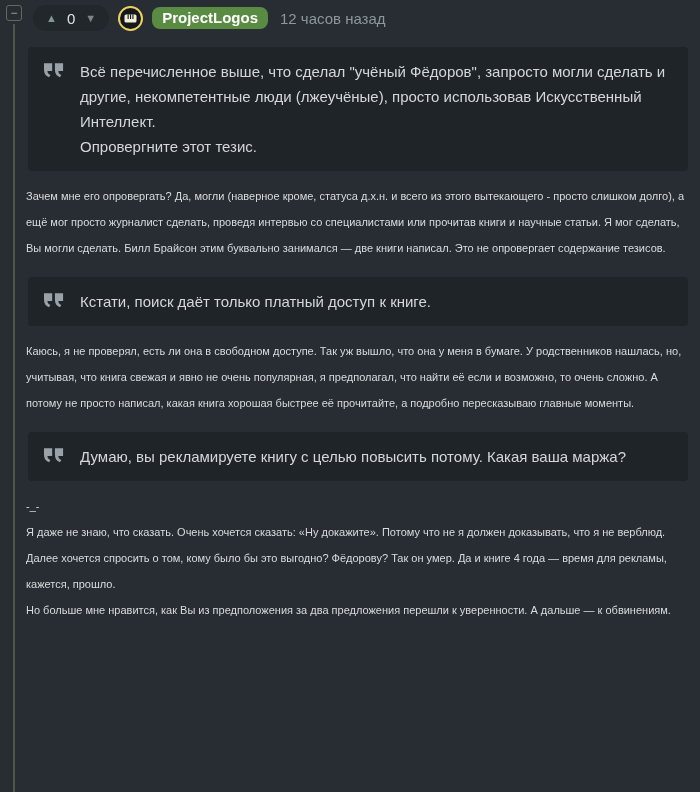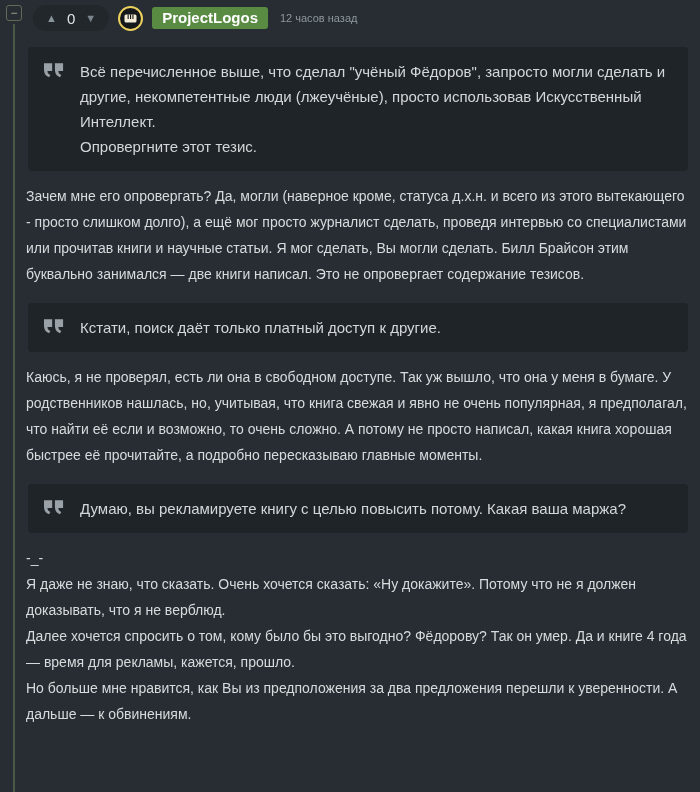--- a/index.html
+++ b/index.html
@@ -79,49 +79,49 @@
     align-items: center;
     justify-content: center;
     cursor: pointer;
     flex: none;
   }
   .username-badge {
     background: #5a8b42;
     color: #ffffff;
     font-weight: bold;
     font-size: 15px;
-    border-radius: 3px;
+    border-radius: 8px;
     padding: 2px 10px 3px;
     text-decoration: none;
     cursor: pointer;
   }
   .timestamp {
     color: #8f979c;
-    font-size: 11px;
+    font-size: 15px;
     margin-left: 3px;
   }
   .body-col { margin-top: 0; }
   .quote {
     display: flex;
     align-items: flex-start;
     gap: 16px;
     background: #1f2428;
     border-radius: 4px;
     padding: 12px 16px;
     margin: 16px 0 12px 2px;
   }
   .quote-icon { flex: none; margin-top: 4px; }
   .quote-text {
     font-size: 15px;
     line-height: 25px;
     color: #d3d7da;
     white-space: pre-line;
   }
   .para {
-    font-size: 14px;
+    font-size: 11px;
     line-height: 26px;
     color: #d7dbde;
     margin: 0 0;
     white-space: pre-line;
   }
 </style>
 </head>
 <body>
 
 <div class="page">
@@ -162,21 +162,21 @@
 Опровергните этот тезис.</div>
       </blockquote>
 
       <p class="para">Зачем мне его опровергать? Да, могли (наверное кроме, статуса д.х.н. и всего из этого вытекающего - просто слишком долго), а ещё мог просто журналист сделать, проведя интервью со специалистами или прочитав книги и научные статьи. Я мог сделать, Вы могли сделать. Билл Брайсон этим буквально занимался — две книги написал. Это не опровергает содержание тезисов.</p>
 
       <blockquote class="quote">
         <svg class="quote-icon" width="20" height="15" viewBox="0 0 22 16" fill="#9aa2a8">
           <path d="M9 0 H0 v7 c0 4.5 1.8 7 5.5 8.5 l1.6 -2.6 C4.6 11.8 3.8 10.4 3.8 8.5 H9 Z"></path>
           <path d="M21 0 H12 v7 c0 4.5 1.8 7 5.5 8.5 l1.6 -2.6 c-2.5 -1.1 -3.3 -2.5 -3.3 -4.4 H21 Z"></path>
         </svg>
-        <div class="quote-text">Кстати, поиск даёт только платный доступ к другие.</div>
+        <div class="quote-text">Кстати, поиск даёт только платный доступ к книге.</div>
       </blockquote>
 
       <p class="para">Каюсь, я не проверял, есть ли она в свободном доступе. Так уж вышло, что она у меня в бумаге. У родственников нашлась, но, учитывая, что книга свежая и явно не очень популярная, я предполагал, что найти её если и возможно, то очень сложно. А потому не просто написал, какая книга хорошая быстрее её прочитайте, а подробно пересказываю главные моменты.</p>
 
       <blockquote class="quote">
         <svg class="quote-icon" width="20" height="15" viewBox="0 0 22 16" fill="#9aa2a8">
           <path d="M9 0 H0 v7 c0 4.5 1.8 7 5.5 8.5 l1.6 -2.6 C4.6 11.8 3.8 10.4 3.8 8.5 H9 Z"></path>
           <path d="M21 0 H12 v7 c0 4.5 1.8 7 5.5 8.5 l1.6 -2.6 c-2.5 -1.1 -3.3 -2.5 -3.3 -4.4 H21 Z"></path>
         </svg>
         <div class="quote-text">Думаю, вы рекламируете книгу с целью повысить потому. Какая ваша маржа?</div>

